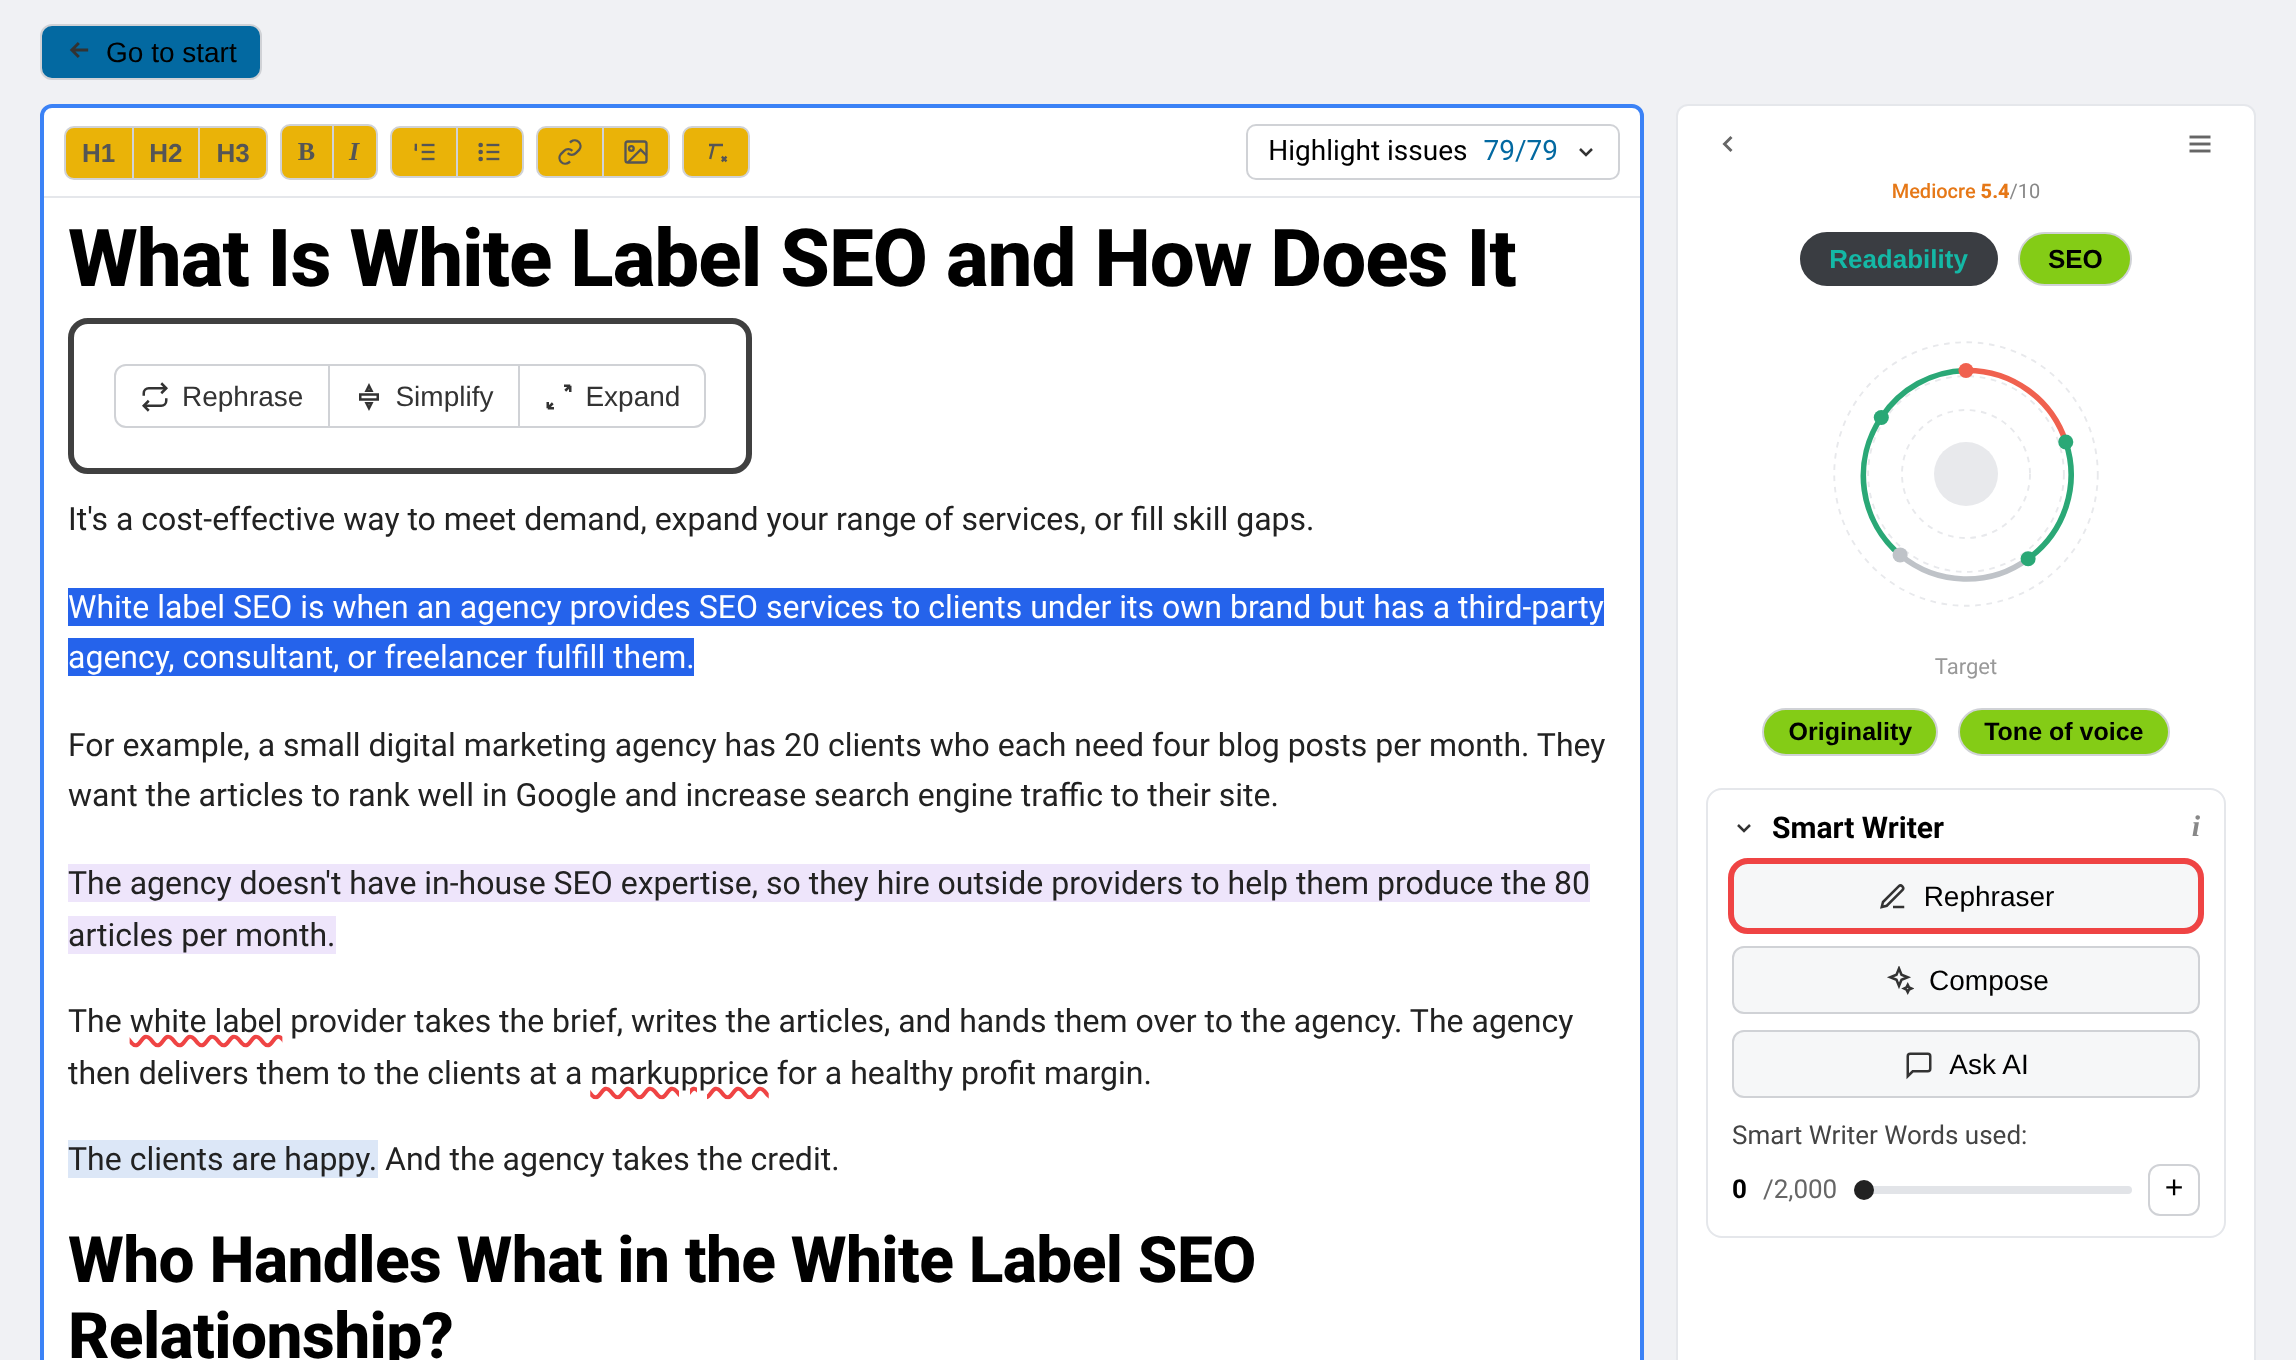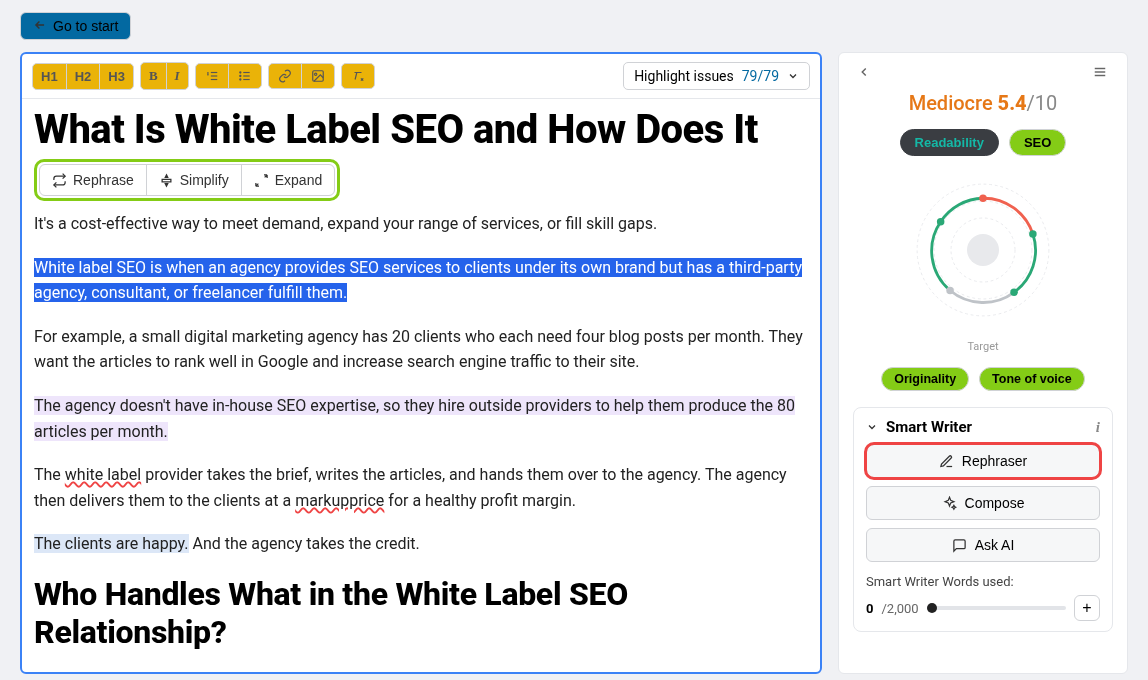--- a/index.html
+++ b/index.html
@@ -16,38 +16,38 @@
 .tb-group { display: flex; border: 1px solid #d0d2d6; border-radius: 5px; background: #eab308; }
 .tb-btn { padding: 5px 8px; font-size: 13px; font-weight: 600; color: #555; background: transparent; border: none; cursor: pointer; border-right: 1px solid #d0d2d6; display: flex; align-items: center; }
 .tb-btn:last-child { border-right: none; }
 .spacer { flex: 1; }
 .highlight-btn { display: flex; align-items: center; gap: 8px; border: 1px solid #d0d2d6; border-radius: 5px; padding: 5px 10px; cursor: pointer; background: #fff; font-size: 14px; }
 .count-badge { color: #0369a1; }
 
 .editor-body { padding: 0 12px 20px 12px; }
 .h1-title { font-size: 40px; font-weight: 800; line-height: 1.15; margin-top: 8px; letter-spacing: -0.5px; }
 
-.inline-toolbar { display: inline-flex; border: 3px solid #84cc16; border-radius: 10px; margin-top: 6px; margin-bottom: 10px; padding: 2px; }
+.inline-toolbar { display: inline-flex; border: 3px solid #404040; border-radius: 10px; margin-top: 6px; margin-bottom: 10px; padding: 20px; }
 .inline-toolbar-inner { display: flex; border: 1px solid #d0d2d6; border-radius: 6px; background: #fff; }
 .inline-btn { padding: 7px 12px; font-size: 14px; border: none; background: transparent; border-right: 1px solid #d0d2d6; cursor: pointer; display: flex; align-items: center; gap: 6px; color: #333; }
 .inline-btn:last-child { border-right: none; }
 
 .para { font-size: 16px; line-height: 1.6; color: #222; margin-bottom: 18px; }
 .sel-primary { background: #2563eb; color: #fff; }
 .hl-lav { background: #eee5fb; }
 .hl-blue { background: #dce7f7; }
 .underline-wave { text-decoration: underline wavy #ef4444; text-decoration-thickness: 1.5px; }
 
 .h2-title { font-size: 32px; font-weight: 800; line-height: 1.2; margin-top: 4px; letter-spacing: -0.3px; }
 
 .side-panel { width: 290px; background: #fff; border: 1px solid #e5e7eb; border-radius: 6px; padding: 10px 14px 14px 14px; display: flex; flex-direction: column; gap: 10px; }
 .side-header { display: flex; justify-content: space-between; align-items: center; }
 .icon-btn { background: transparent; border: none; cursor: pointer; color: #666; font-size: 18px; padding: 2px 4px; }
 
-.score-line { text-align: center; font-size: 20px; color: #888; }
+.score-line { text-align: center; font-size: 10px; color: #888; }
 .score-label { color: #e67817; font-weight: 500; }
 .score-val { color: #e67817; font-weight: 800; }
 
 .pill-row { display: flex; justify-content: center; gap: 10px; margin-top: 4px; }
 .pill { padding: 5px 14px; border-radius: 20px; font-size: 13px; font-weight: 600; border: 1px solid #d0d2d6; background: #84cc16; cursor: pointer; }
 .pill.active { background: #3a3d42; color: #14b8a6; border-color: #3a3d42; }
 
 .radar-wrap { display: flex; justify-content: center; margin: 4px 0; }
 .target-label { text-align: center; font-size: 11px; color: #999; margin-top: -4px; }
 

